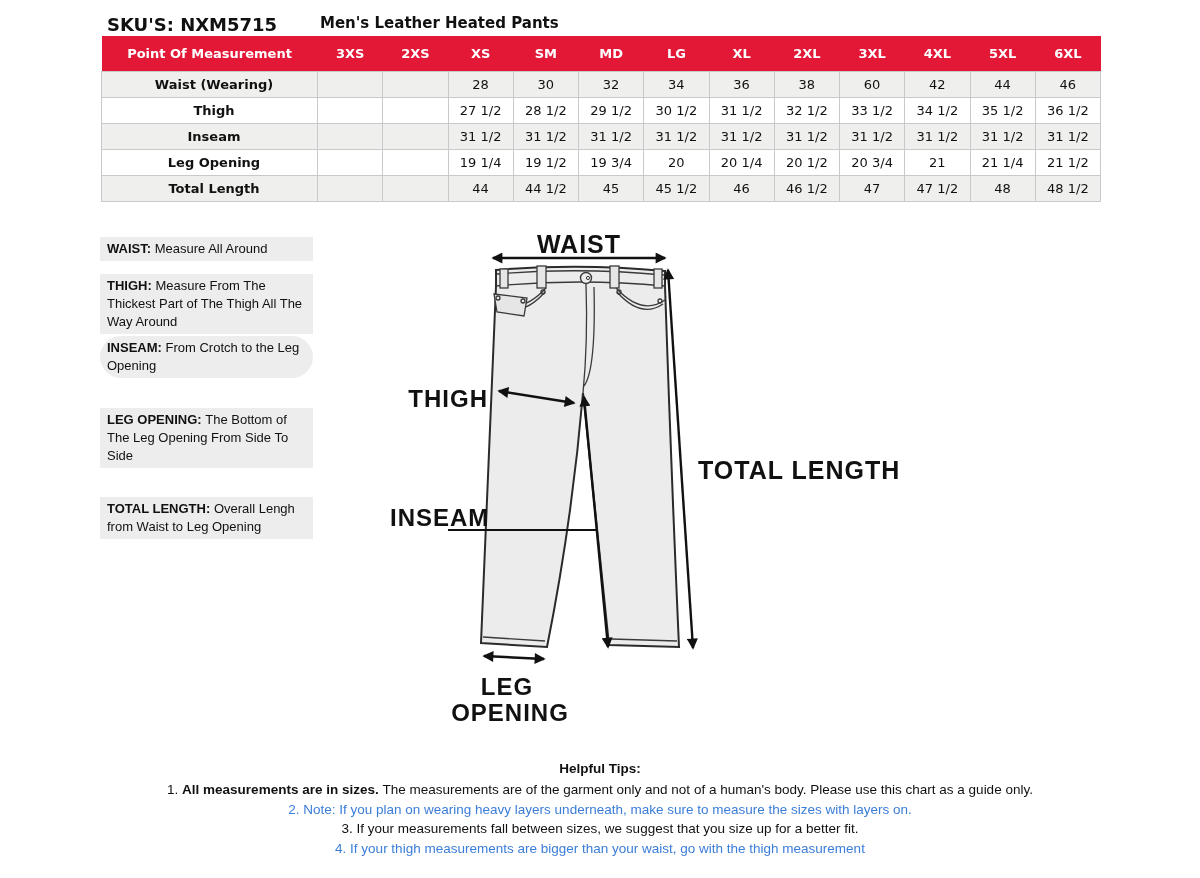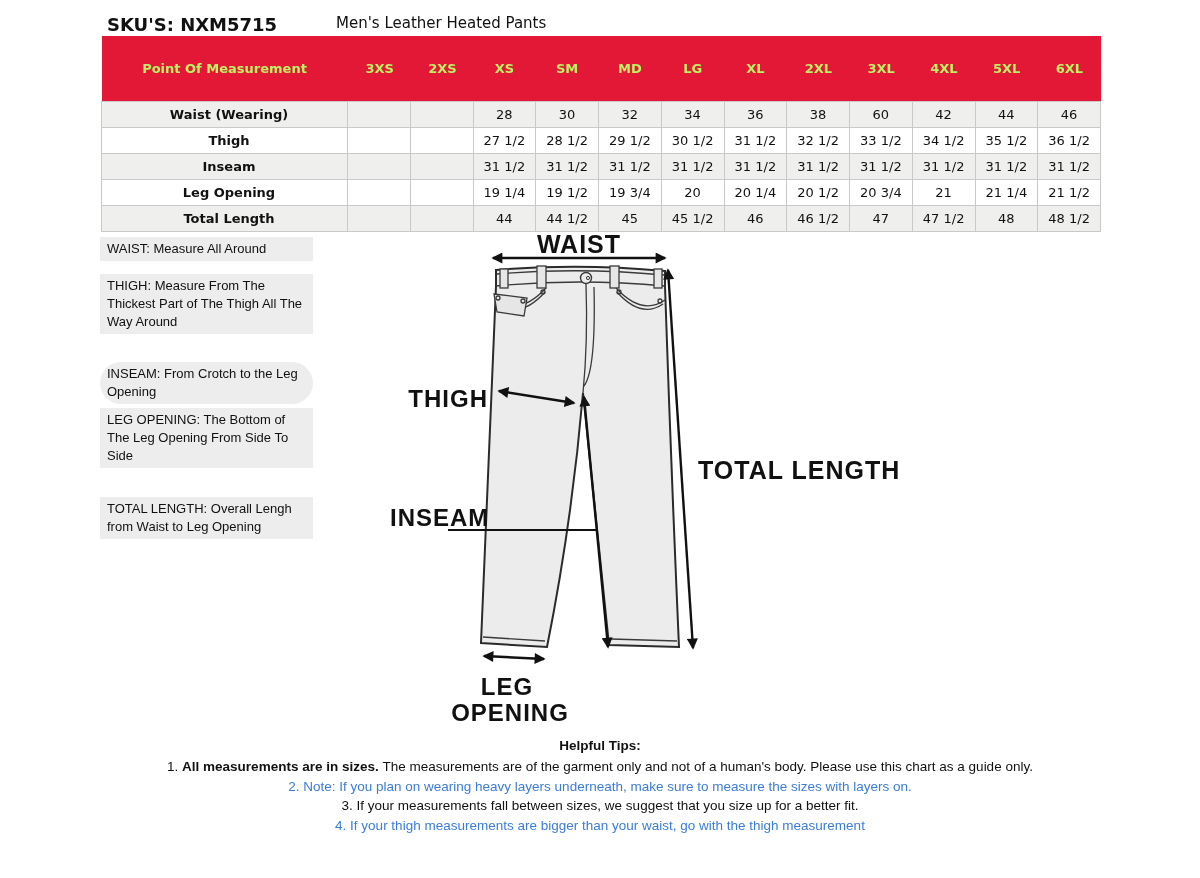--- a/index.html
+++ b/index.html
@@ -1,52 +1,52 @@
 <!DOCTYPE html>
 <html style="--header-red: #e31837; --row-alt: #efefed; --table-border: #c9c9c9; --definition-bg: #ededed; --tip-blue: #3b7dd8; --pants-fill: #ececec;"><head>
 <meta charset="utf-8">
 <style>
   html,body{margin:0;padding:0;background:#fff;}
   .canvas{position:relative;width:1200px;height:878px;background:#fff;overflow:hidden;
           font-family:"DejaVu Sans",sans-serif;color:#111;}
 
   
   .title-sku{position:absolute;left:107px;top:14px;font-size:18px;font-weight:bold;}
-  .title-product{position:absolute;left:320px;top:14px;font-size:15px;font-weight:normal;margin-left:16px;}
+  .title-product{position:absolute;left:320px;top:14px;font-size:15px;font-weight:bold;}
 
   
   table.size-chart{position:absolute;left:101px;top:36px;width:1000px;border-collapse:collapse;
                    table-layout:fixed;font-size:13px;}
-  table.size-chart thead th{background:var(--header-red);color:#bef264;font-weight:bold;
-                            height:29px;padding:18px;border:none;font-size:13px;}
+  table.size-chart thead th{background:var(--header-red);color:#ffffff;font-weight:bold;
+                            height:29px;padding:3px;border:none;font-size:13px;}
   table.size-chart th.pom{width:210px;}
   table.size-chart tbody td{border:1px solid var(--table-border);text-align:center;
                             height:25px;padding:0;}
   table.size-chart tbody td.rlabel{font-weight:bold;padding-left:9px;}
   table.size-chart tbody tr:nth-child(odd){background:var(--row-alt);}
   table.size-chart tbody tr:nth-child(even){background:#fff;}
 
   
   .defblock{position:absolute;left:100px;width:199px;background:var(--definition-bg);
             font-family:"Liberation Sans",sans-serif;font-size:13px;line-height:18px;
             padding:3px 7px;}
-  .defterm{font-weight:normal;}
+  .defterm{font-weight:bold;}
 
   
   svg.diagram{position:absolute;left:380px;top:230px;}
   svg.diagram text{font-family:"Liberation Sans",sans-serif;font-weight:bold;fill:#111;
                    letter-spacing:1px;}
   .pants-body{fill:var(--pants-fill);stroke:#2b2b2b;stroke-width:2;}
   .pants-detail{fill:none;stroke:#3a3a3a;stroke-width:1.3;}
   .pants-detail-f{fill:#e6e6e6;stroke:#3a3a3a;stroke-width:1.3;}
   .dim-arrow{stroke:#111;stroke-width:2.4;fill:none;}
   .dim-line{stroke:#111;stroke-width:2;fill:none;}
 
   
-  .tips{position:absolute;left:0;top:738px;width:1200px;text-align:center;
+  .tips{position:absolute;left:0;top:761px;width:1200px;text-align:center;
         font-family:"Liberation Sans",sans-serif;font-size:13.5px;}
   .tips-title{font-weight:bold;margin-bottom:6px;}
   .tipline{margin:4.5px 0;}
   .tipline.blue{color:var(--tip-blue);}
   .tipline b{font-weight:bold;}
 </style>
 </head>
 <body>
 
 <div class="canvas">
@@ -147,21 +147,21 @@
           <td>47 1/2</td>
           <td>48</td>
           <td>48 1/2</td>
         </tr>
       </tbody>
   </table>
 
   <div>
       <div class="defblock" style="top: 237px;"><span class="defterm">WAIST: </span><span>Measure All Around</span></div>
       <div class="defblock" style="top: 274px;"><span class="defterm">THIGH: </span><span>Measure From The Thickest Part of The Thigh All The Way Around</span></div>
-      <div class="defblock" style="top: 362px; border-radius: 21px;"><span class="defterm">INSEAM: </span><span>From Crotch to the Leg Opening</span></div>
+      <div class="defblock" style="top: 336px; border-radius: 21px;"><span class="defterm">INSEAM: </span><span>From Crotch to the Leg Opening</span></div>
       <div class="defblock" style="top: 408px;"><span class="defterm">LEG OPENING: </span><span>The Bottom of The Leg Opening From Side To Side</span></div>
       <div class="defblock" style="top: 497px;"><span class="defterm">TOTAL LENGTH: </span><span>Overall Lengh from Waist to Leg Opening</span></div>
     </div>
 
   <svg class="diagram" width="520" height="520" viewBox="0 0 520 520">
     <defs>
       <marker id="ah-end" viewBox="0 0 10 10" refX="8.5" refY="5" markerWidth="13" markerHeight="11" markerUnits="userSpaceOnUse" orient="auto">
         <path d="M0,0 L10,5 L0,10 Z" fill="#111"></path>
       </marker>
       <marker id="ah-start" viewBox="0 0 10 10" refX="1.5" refY="5" markerWidth="13" markerHeight="11" markerUnits="userSpaceOnUse" orient="auto">

